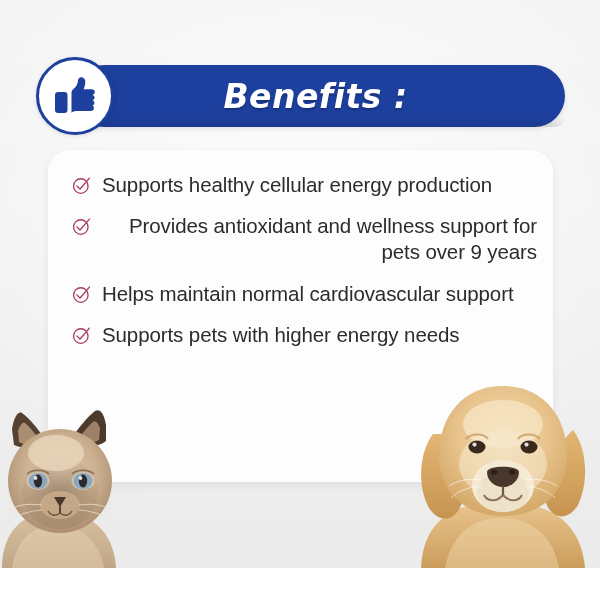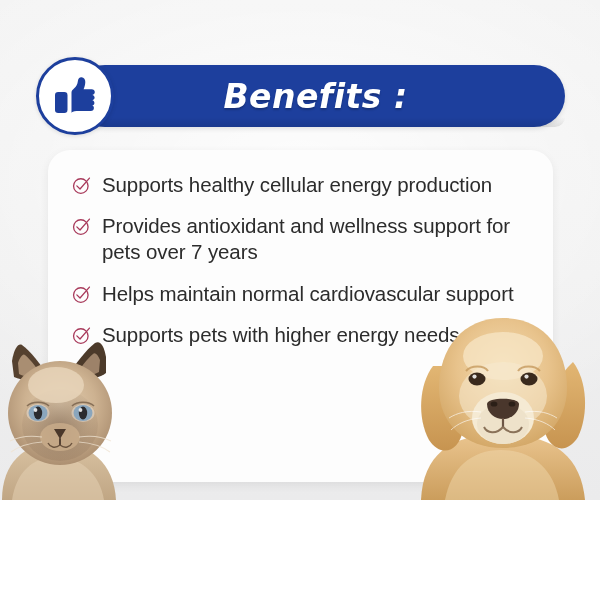--- a/index.html
+++ b/index.html
@@ -10,21 +10,21 @@
   body {
     width: 600px;
     height: 600px;
     overflow: hidden;
     font-family: "Liberation Sans", sans-serif;
   }
 
   #poster {
     position: relative;
     width: 600px;
-    height: 500px;
+    height: 568px;
     background: #737373;
     overflow: hidden;
   }
 
   
   .bg-wash {
     position: absolute;
     inset: 0;
     background:
       linear-gradient(to bottom, #f3f3f3 0%, #efefef 55%, #ebebec 100%);
@@ -104,20 +104,21 @@
   
   .card {
     position: absolute;
     left: 48px;
     top: 150px;
     width: 505px;
     height: 332px;
     background: #fdfdfd;
     border-radius: 22px;
     box-shadow: 0 3px 10px rgba(0,0,0,0.07);
+    text-align: right;
   }
   .card-inner {
     position: absolute;
     left: 24px;
     top: 22px;
     right: 16px;
   }
 
   .benefit-list {
     list-style: none;
@@ -214,21 +215,21 @@
           <span class="benefit-text">Supports healthy cellular energy production</span>
         </li>
 
         <li class="benefit-item">
           <span class="check-icon">
             <svg viewBox="0 0 22 22" width="19" height="19" aria-hidden="true">
               <circle cx="10.2" cy="11.6" r="8.4" fill="none" stroke="#a83a5b" stroke-width="1.5"></circle>
               <path d="M5.6 11.4 L9.3 15.0 L20.2 2.4" fill="none" stroke="#a83a5b" stroke-width="1.5" stroke-linecap="round" stroke-linejoin="round"></path>
             </svg>
           </span>
-          <span class="benefit-text">Provides antioxidant and wellness support for pets over 7 years</span>
+          <span class="benefit-text">Provides antioxidant and wellness support for pets over 9 years</span>
         </li>
 
         <li class="benefit-item">
           <span class="check-icon">
             <svg viewBox="0 0 22 22" width="19" height="19" aria-hidden="true">
               <circle cx="10.2" cy="11.6" r="8.4" fill="none" stroke="#a83a5b" stroke-width="1.5"></circle>
               <path d="M5.6 11.4 L9.3 15.0 L20.2 2.4" fill="none" stroke="#a83a5b" stroke-width="1.5" stroke-linecap="round" stroke-linejoin="round"></path>
             </svg>
           </span>
           <span class="benefit-text">Helps maintain normal cardiovascular support</span>

